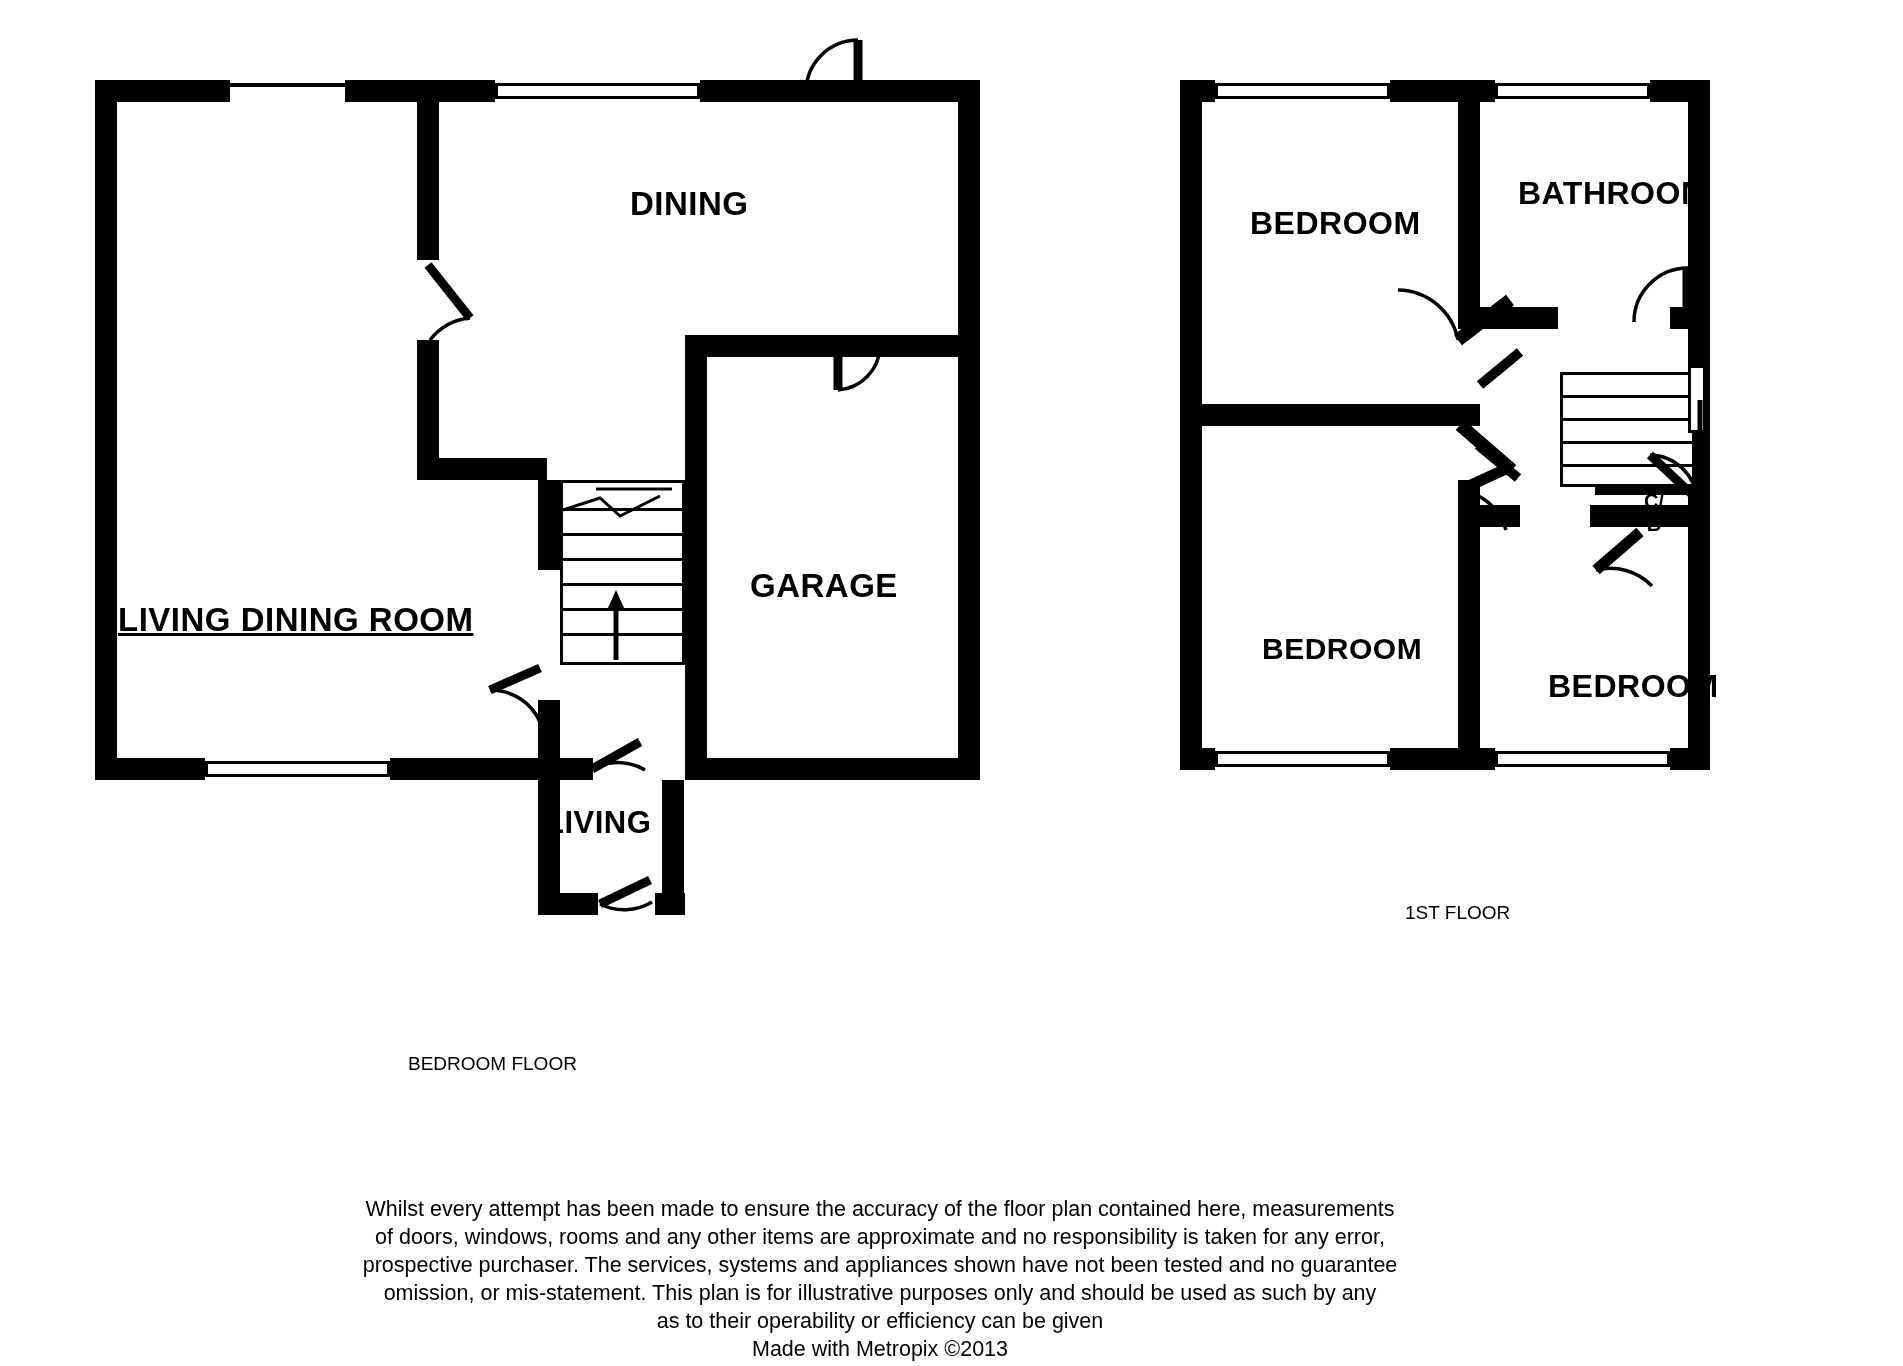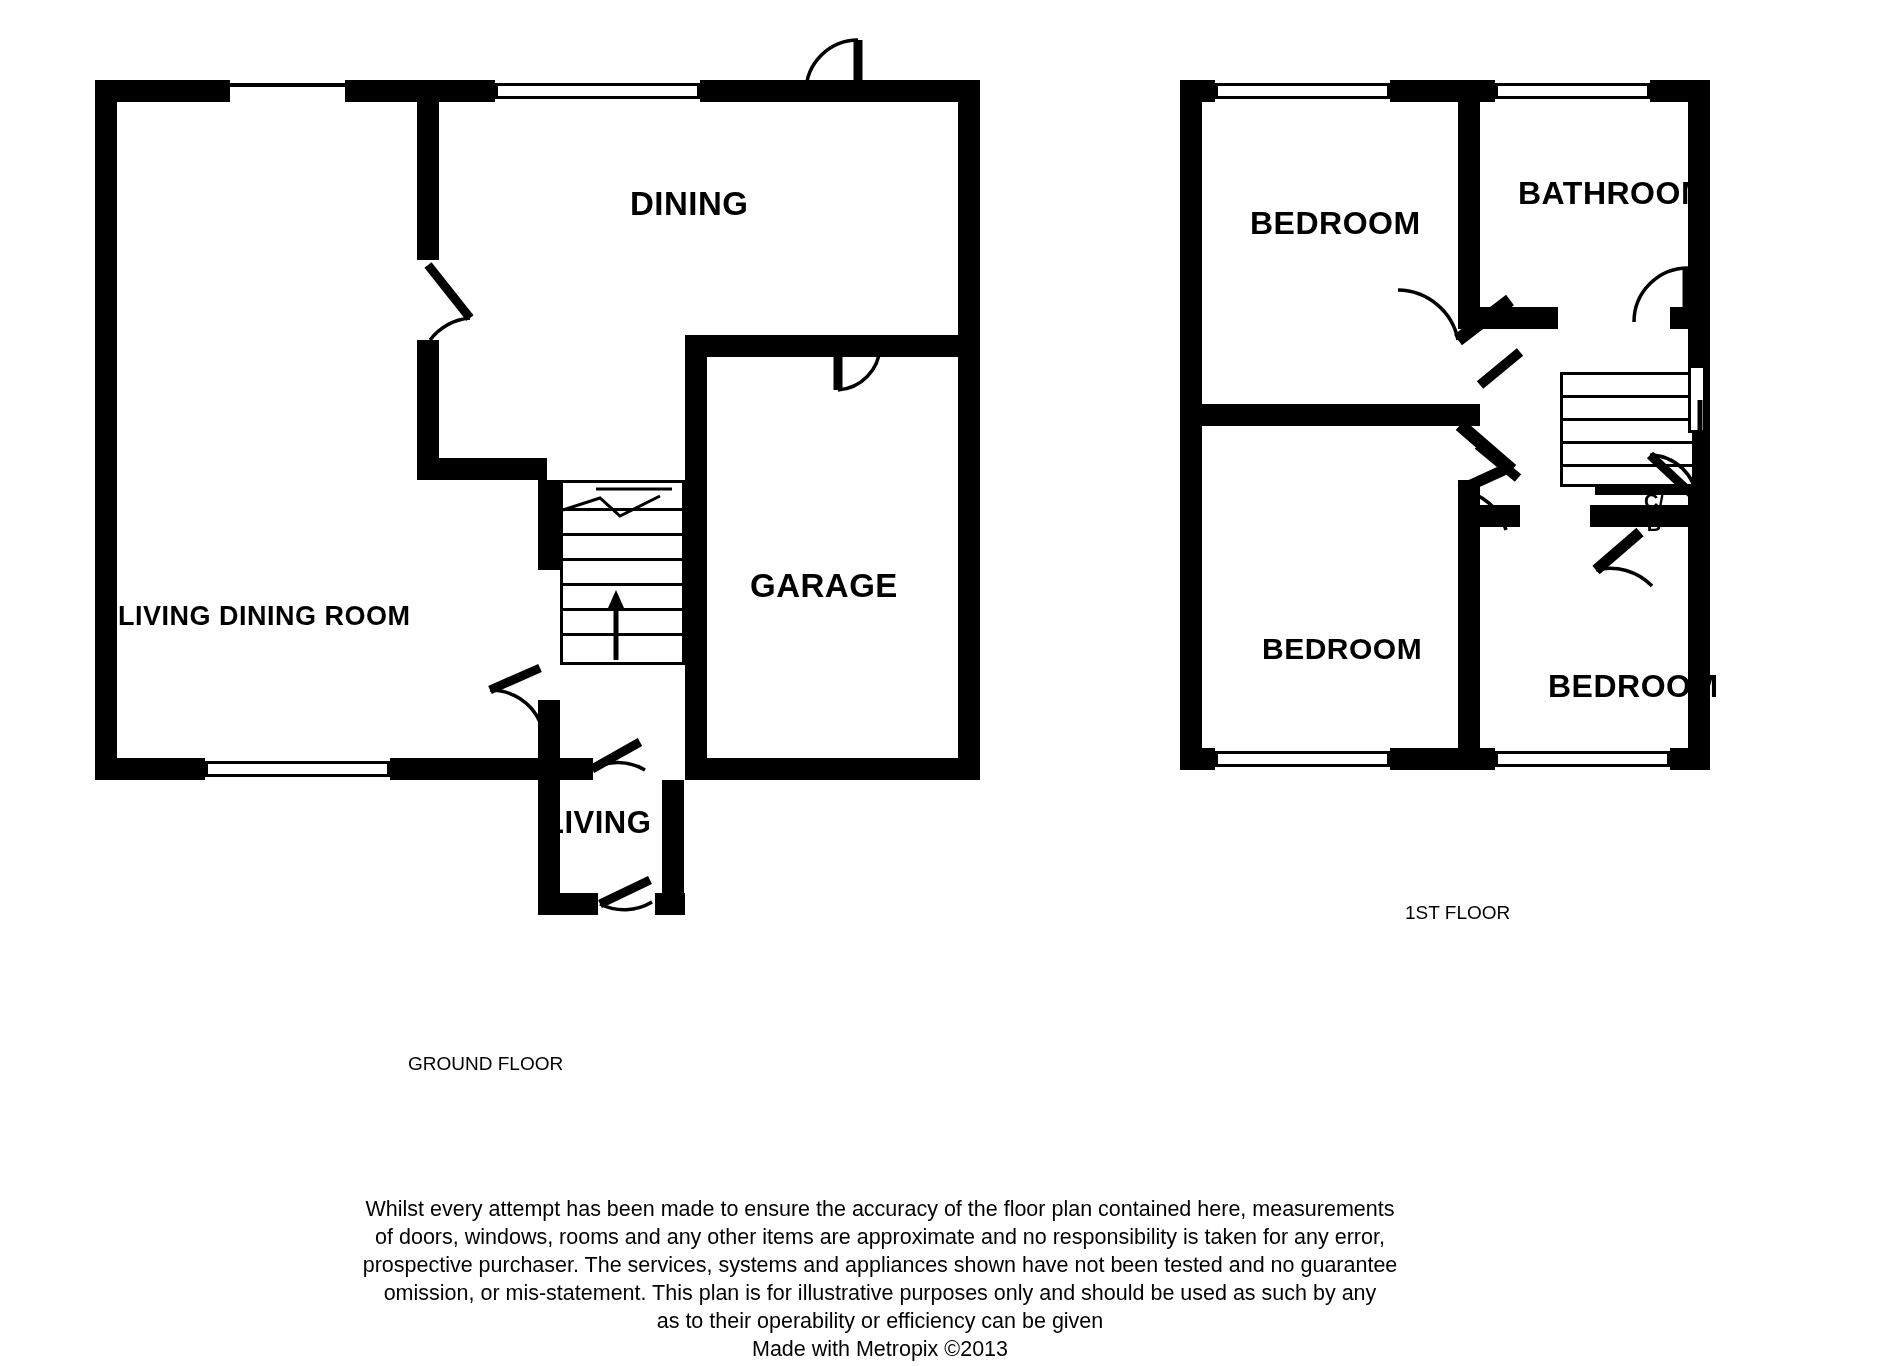--- a/index.html
+++ b/index.html
@@ -132,25 +132,25 @@
 
     <div class="stair-box" style="left:560px; top:480px; width:125px; height:185px;"></div>
     <div class="stair-line" style="left:563px; top:508px; width:119px;"></div>
     <div class="stair-line" style="left:563px; top:533px; width:119px;"></div>
     <div class="stair-line" style="left:563px; top:558px; width:119px;"></div>
     <div class="stair-line" style="left:563px; top:583px; width:119px;"></div>
     <div class="stair-line" style="left:563px; top:608px; width:119px;"></div>
     <div class="stair-line" style="left:563px; top:633px; width:119px;"></div>
 
     <div class="room-label" style="left:630px; top:185px; font-size:33px;">DINING</div>
-    <div class="room-label" style="left:118px; top:601px; font-size:27px;">LIVING DINING ROOM</div>
+    <div class="room-label" style="left:118px; top:601px; font-size:33px;text-decoration:underline;">LIVING DINING ROOM</div>
     <div class="room-label" style="left:750px; top:567px; font-size:33px;">GARAGE</div>
     <div class="room-label" style="left:545px; top:805px; font-size:31px;">LIVING</div>
 
-    <div class="floor-caption" style="left:408px; top:1053px;">GROUND FLOOR</div>
+    <div class="floor-caption" style="left:408px; top:1053px;">BEDROOM FLOOR</div>
   </div>
 
   <div class="plan" style="left:1140px; top:0; width:763px; height:960px;">
 
     <div class="wall" style="left:40px; top:80px; width:35px; height:22px;"></div>
     <div class="win" style="left:75px; top:83px; width:175px; height:16px;"></div>
     <div class="wall" style="left:250px; top:80px; width:105px; height:22px;"></div>
     <div class="win" style="left:355px; top:83px; width:155px; height:16px;"></div>
     <div class="wall" style="left:510px; top:80px; width:60px; height:22px;"></div>
 

